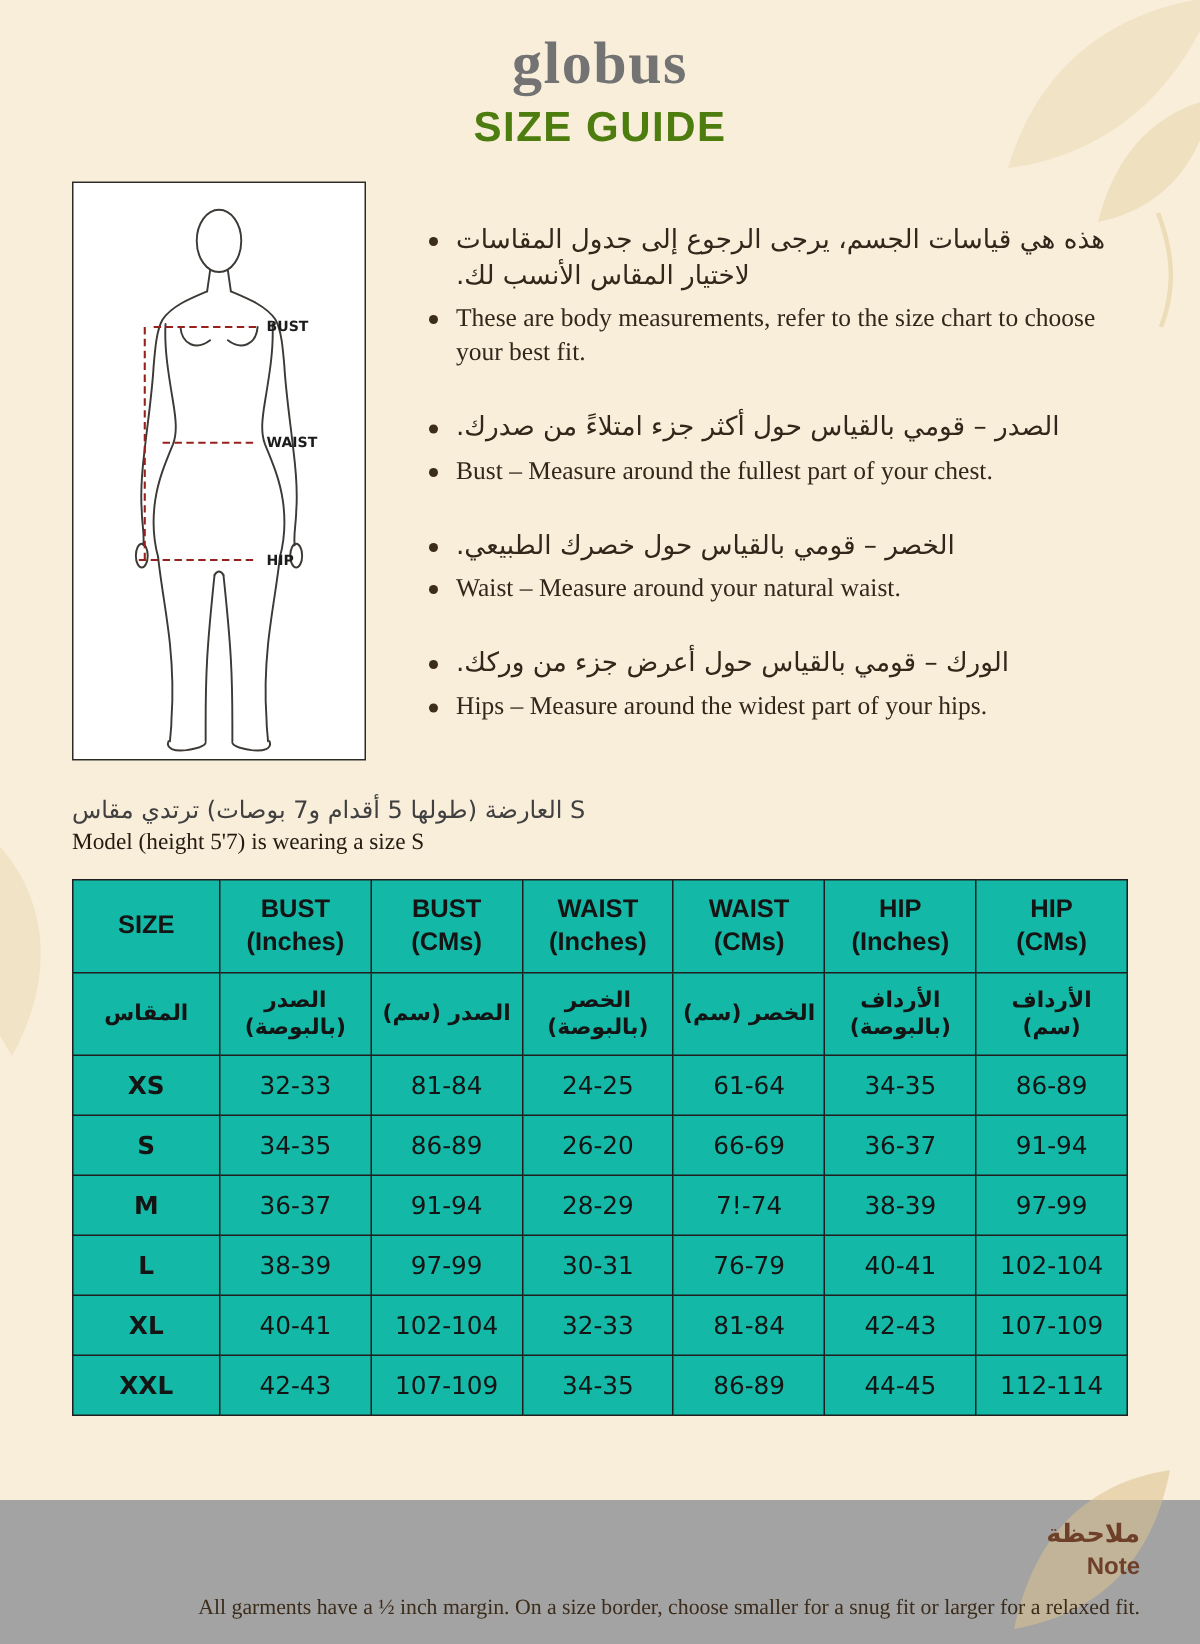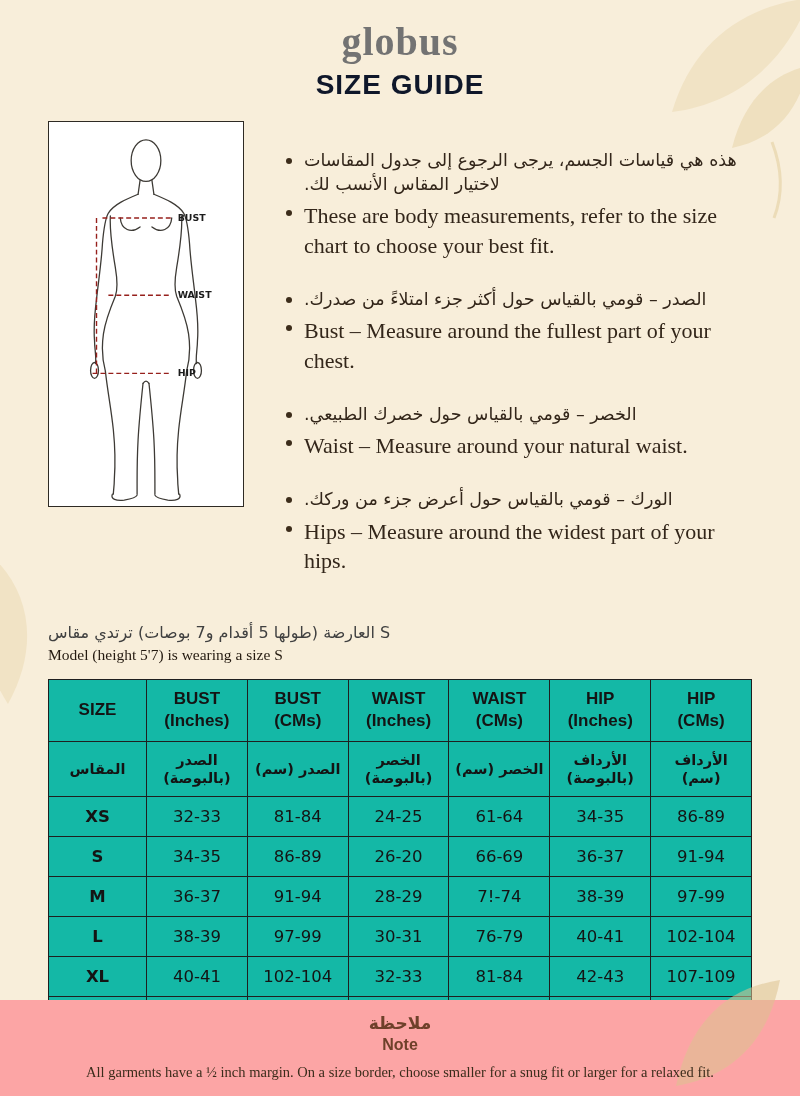--- a/index.html
+++ b/index.html
@@ -18,35 +18,35 @@
 
   header { text-align:center; padding-top:22px; }
   .logo {
     font-family:Liberation Serif, serif;
     font-size:40px; font-weight:bold; line-height:1;
     color:#737373; letter-spacing:1px;
   }
   .title {
     font-family:"Liberation Sans", sans-serif;
     font-size:28px; font-weight:bold; letter-spacing:1px;
-    color:#0f172a; margin-top:7px;
+    color:#4d7c0f; margin-top:7px;
   }
 
   .content { display:flex; align-items:flex-start; padding:20px 42px 0 48px; gap:42px; }
   .figure-box {
     width:196px; height:386px; flex:0 0 auto;
     background:#ffffff; border:1px solid #2e2a24;
   }
   .figure-box svg { width:100%; height:100%; display:block; }
 
   .bullets { flex:1 1 auto; padding-top:28px; }
   .group { margin-bottom:27px; }
   .item { display:flex; gap:12px; margin-bottom:5px; align-items:flex-start; }
   .dot { width:6px; height:6px; border-radius:50%; background:#3c2c1a; margin-top:9px; flex:none; }
-  .txt { font-size:22px; line-height:1.35; color:#33261a; }
+  .txt { font-size:17px; line-height:1.35; color:#33261a; }
   .txt.ar { direction:rtl; text-align:left; font-size:17.5px; }
   .txt.en { font-family:"Liberation Serif", serif; }
 
   .model-info { padding:20px 48px 0; }
   .model-info .ar { font-size:16px; margin-bottom:4px; color:#404040; }
   .model-info .en { font-family:"Liberation Serif", serif; font-size:15.5px; color:#241a10; }
 
   table.size-table {
     margin:15px 48px 0;
     width:704px;
@@ -58,21 +58,21 @@
   }
   .size-table th, .size-table td { border:1px solid #1f1f1f; padding:2px; }
   .size-table thead tr.en th { height:62px; font-family:"Liberation Sans", sans-serif; font-size:17px; font-weight:bold; line-height:1.3; }
   .size-table thead tr.arh th { height:55px; font-size:14.5px; font-weight:bold; direction:rtl; line-height:1.25; }
   .size-table tbody td { height:40px; font-size:16.5px; }
   .size-table tbody td.size-cell { font-weight:bold; }
   col.c0 { width:98px; }
 
   .note {
     position:absolute; left:0; right:0; bottom:0;
-    background:#fca5a5; text-align:center;
+    background:#a3a3a3; text-align:right;
     padding:13px 40px 14px; z-index:1;
   }
   .note .note-leaf { position:absolute; right:18px; bottom:2px; width:140px; opacity:.55; pointer-events:none; }
   .note-inner { position:relative; }
   .note .t-ar { font-size:17px; font-weight:bold; color:#6e402a; margin-bottom:3px; }
   .note .t-en { font-family:"Liberation Sans", sans-serif; font-size:16px; font-weight:bold; color:#6e402a; margin-bottom:9px; }
   .note .b-ar { font-size:14.5px; direction:rtl; color:#3b2c1b; margin-bottom:5px; line-height:1.3; }
   .note .b-en { font-family:"Liberation Serif", serif; font-size:14.5px; color:#3b2c1b; line-height:1.3; }
 </style>
 </head>

